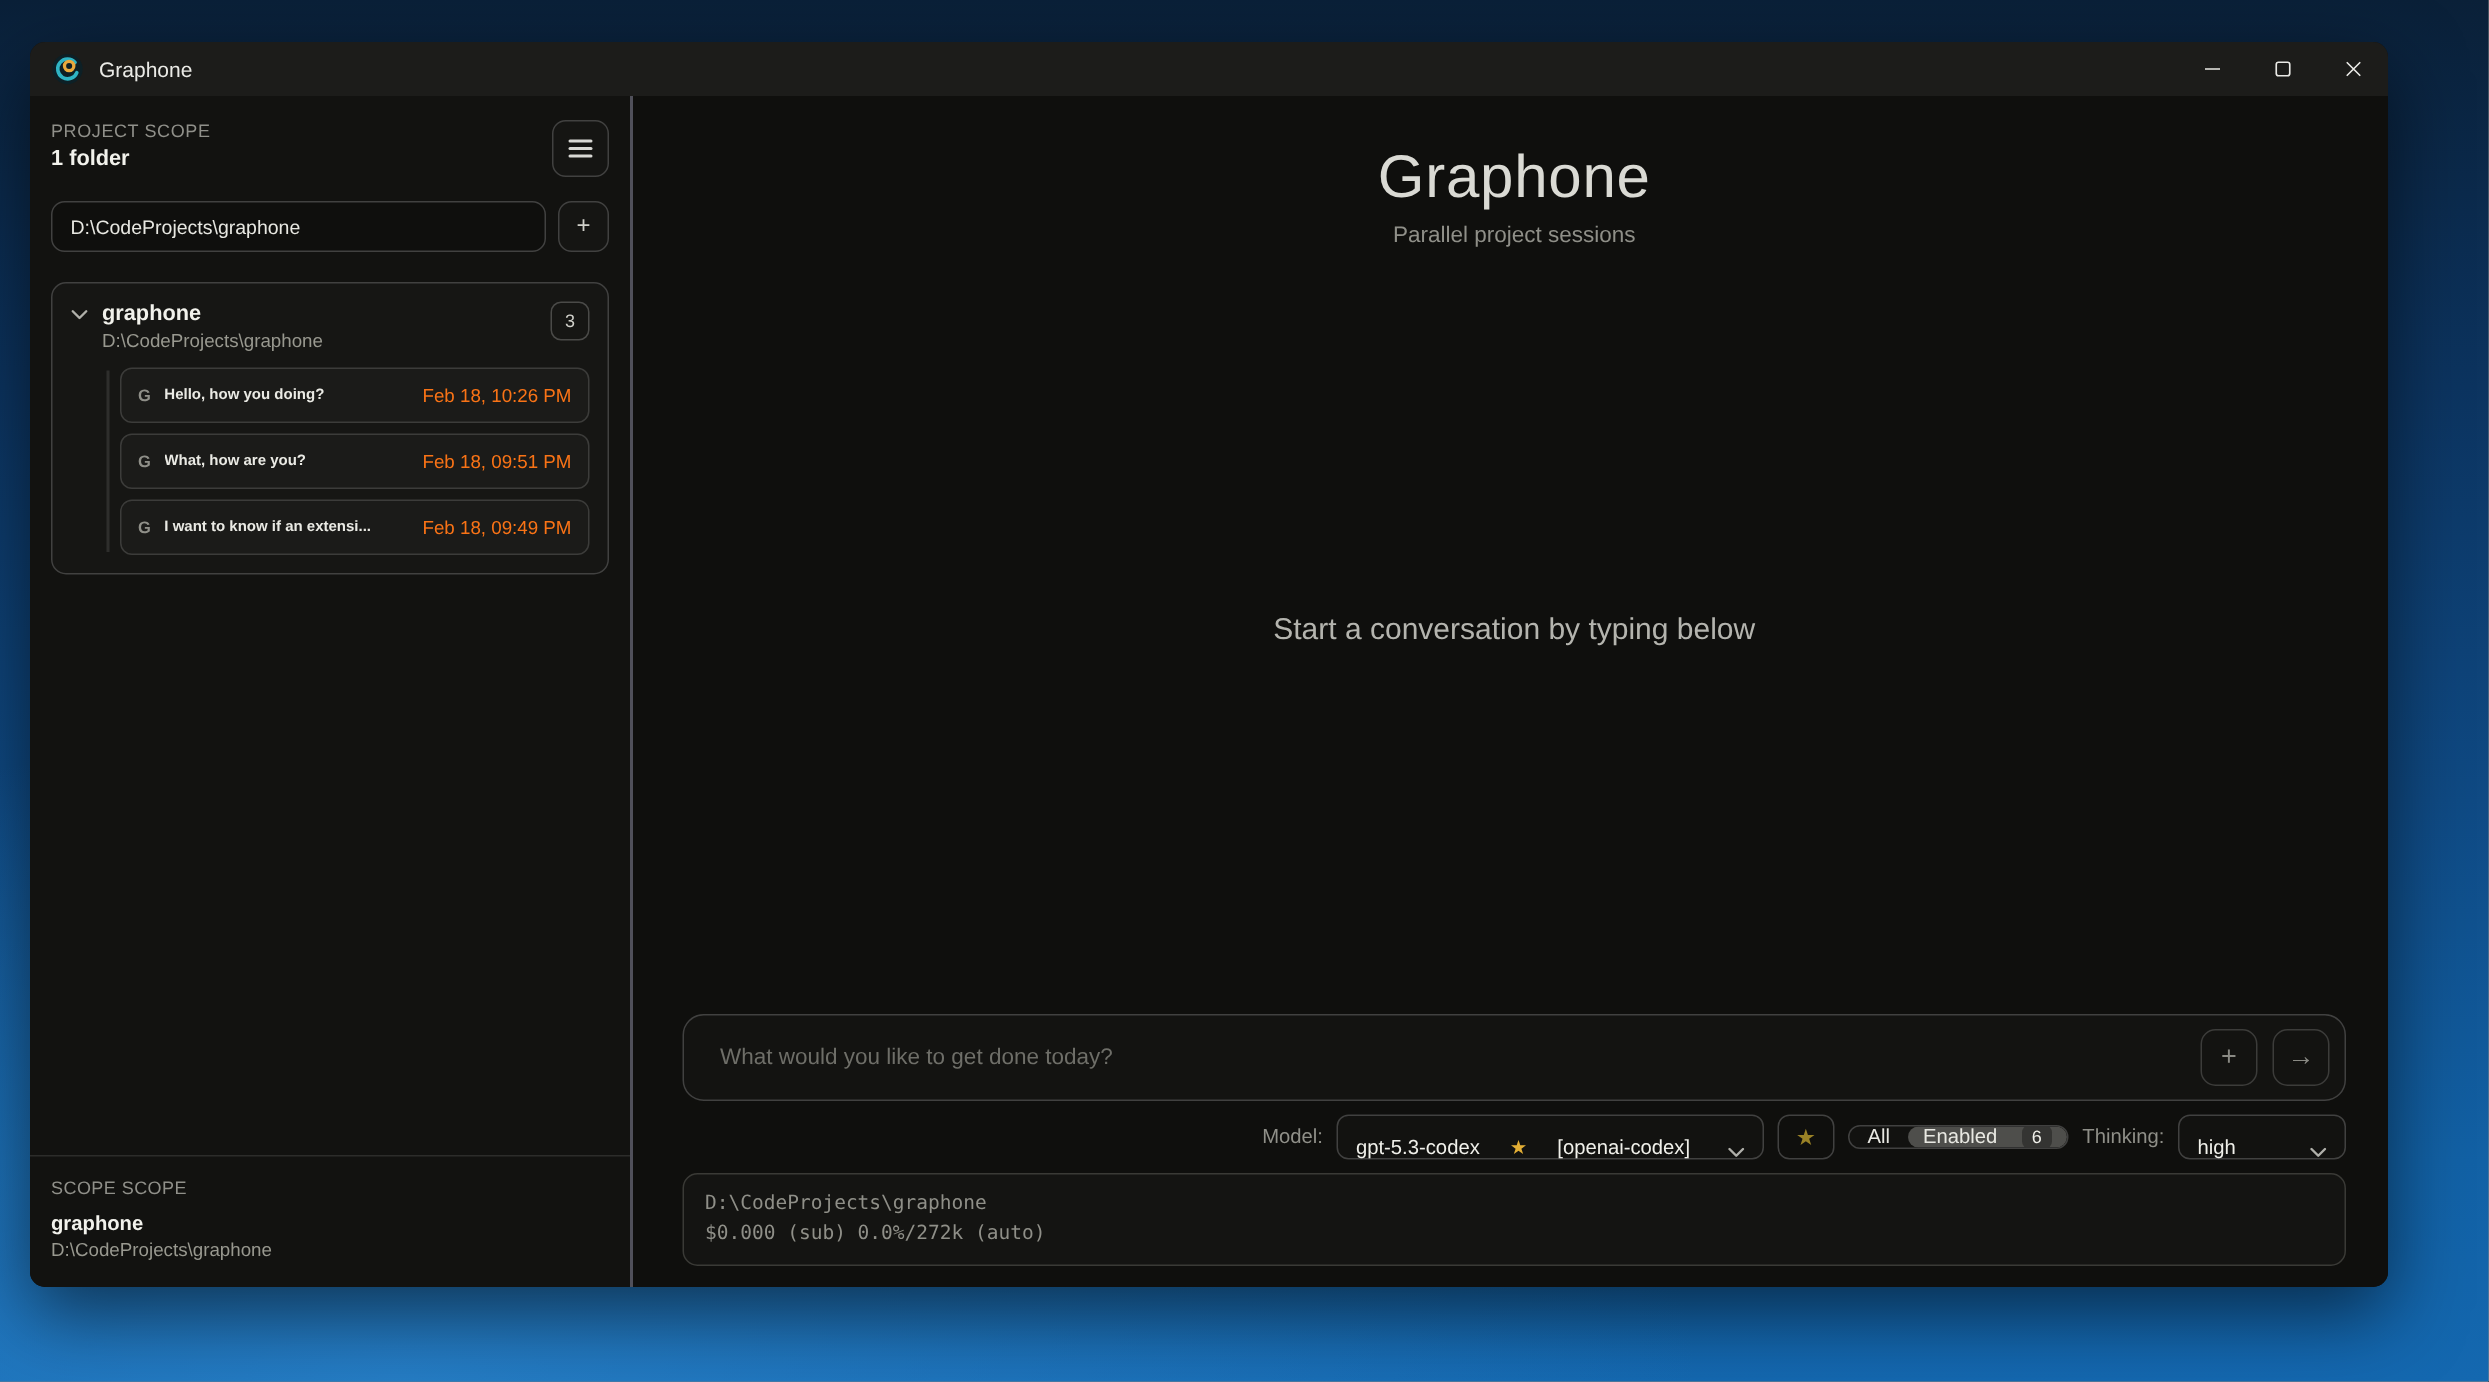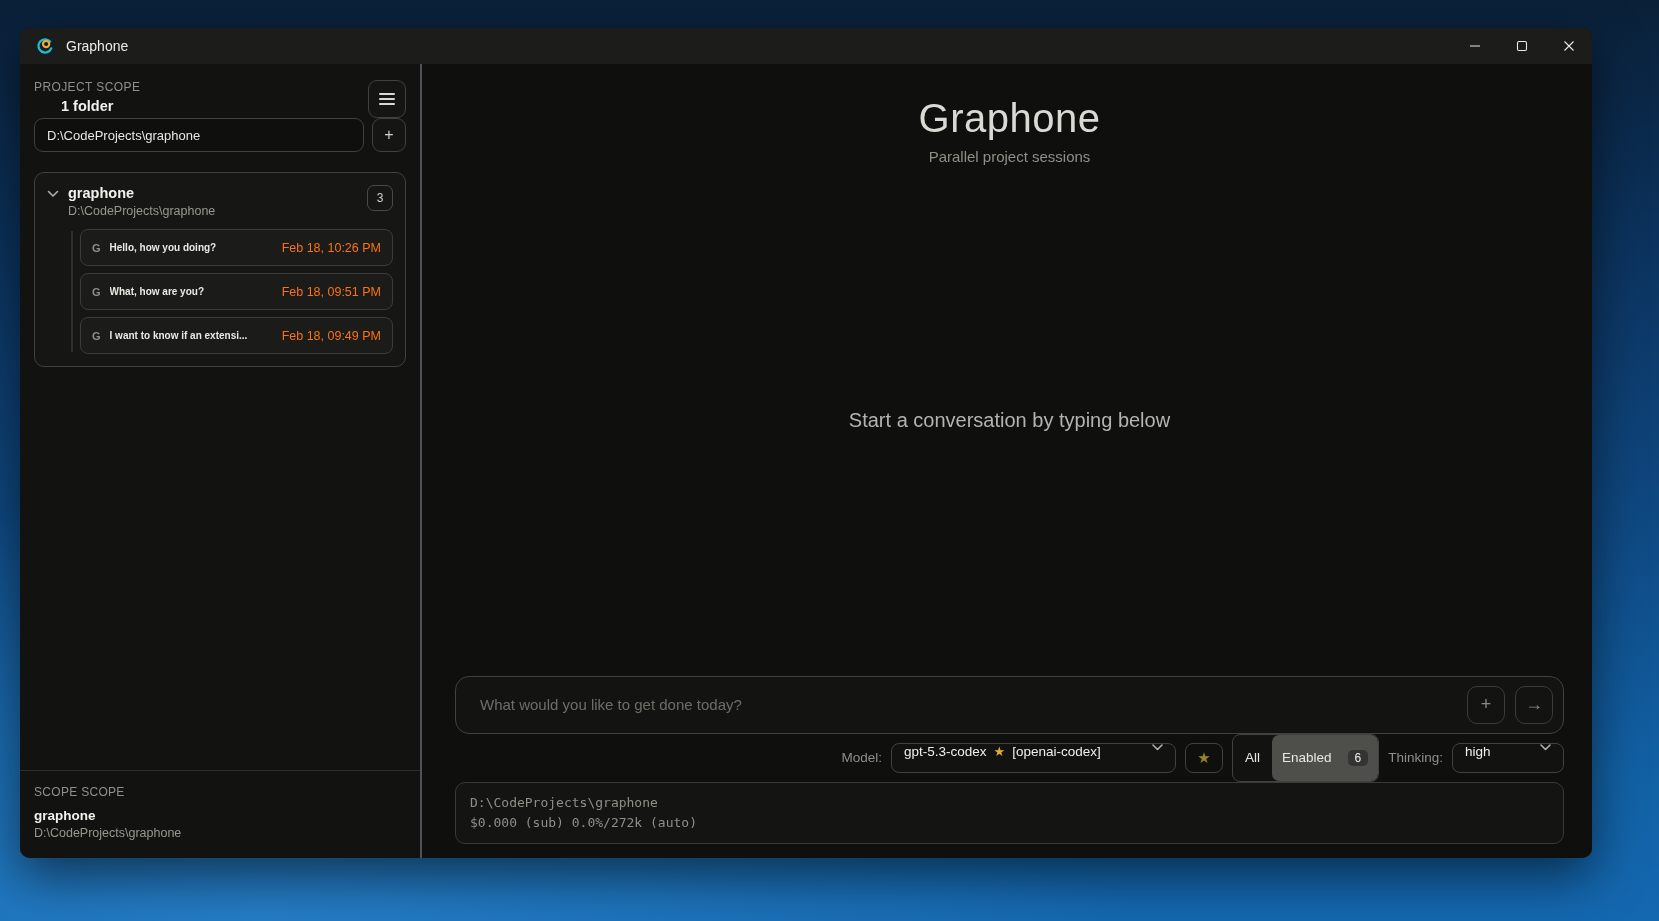--- a/index.html
+++ b/index.html
@@ -20,21 +20,21 @@
   
   .titlebar { height: 36px; flex: none; background: #1c1c1a; display: flex; align-items: center; padding-left: 14px; }
   .app-title { color: #eaeae6; font-size: 14px; margin-left: 10px; }
   .win-controls { margin-left: auto; display: flex; height: 100%; }
   .win-btn { width: 47px; height: 100%; display: flex; align-items: center; justify-content: center; background: transparent; border: none; cursor: pointer; }
   .win-btn svg { stroke: #eaeae6; stroke-width: 1.1; fill: none; }
   
   .body-row { flex: 1; display: flex; min-height: 0; }
   .sidebar { width: 402px; flex: none; background: #121210; border-right: 2px solid #50505a; display: flex; flex-direction: column; min-height: 0; }
   .sidebar-inner { padding: 16px 14px 0; display: flex; flex-direction: column; flex: 1; min-height: 0; }
-  .sb-header { display: flex; align-items: flex-start; justify-content: space-between; margin-bottom: 0; text-align: center; }
+  .sb-header { display: flex; align-items: flex-start; justify-content: space-between; margin-bottom: 16px; }
   .scope-label { color: #90908a; font-size: 12px; letter-spacing: .4px; }
   .scope-count { color: #f2f2ec; font-size: 14.5px; font-weight: 700; margin-top: 4px; }
   .icon-btn { border: 1px solid #414140; border-radius: 9px; background: #151513; cursor: pointer; display: flex; align-items: center; justify-content: center; }
   .menu-btn { width: 38px; height: 38px; }
   .hamburger { display: flex; flex-direction: column; gap: 3px; }
   .hamburger i { display: block; width: 16px; height: 2px; background: #d8d8d4; border-radius: 1px; }
   .path-row { display: flex; gap: 8px; margin-bottom: 20px; }
   .path-input { flex: 1; height: 34px; background: #0f0f0d; border: 1px solid #414140; border-radius: 9px; color: #e8e8e2; font-size: 13px; padding: 0 12px; outline: none; font-family: "Liberation Sans", sans-serif; }
   .add-btn { width: 34px; height: 34px; color: #d0d0ca; font-size: 16px; }
   
@@ -63,26 +63,26 @@
   .hero-sub { color: #8f8f88; font-size: 15px; margin-top: 7px; }
   .empty-area { flex: 1; display: flex; align-items: center; justify-content: center; }
   .empty-msg { color: #b4b4ae; font-size: 20px; }
   .composer { height: 58px; flex: none; border: 1px solid #414140; border-radius: 14px; background: #131311; display: flex; align-items: center; padding: 0 10px 0 24px; gap: 10px; }
   .composer input { flex: 1; background: transparent; border: none; outline: none; color: #8b5cf6; font-size: 15px; font-family: "Liberation Sans", sans-serif; }
   .composer input::placeholder { color: #6e6e68; }
   .comp-btn { width: 38px; height: 38px; flex: none; border: 1px solid #3c3c3a; border-radius: 10px; background: transparent; color: #8a8a84; font-size: 18px; display: flex; align-items: center; justify-content: center; cursor: pointer; }
   
   .model-bar { display: flex; align-items: center; justify-content: flex-end; gap: 9px; margin-top: 9px; height: 30px; flex: none; }
   .bar-label { color: #8f8f88; font-size: 13.5px; }
-  .select { height: 30px; border: 1px solid #414140; border-radius: 8px; background: #121210; display: flex; align-items: flex-start; padding: 0 12px; gap: 7px; color: #f0f0ea; font-size: 13.5px; cursor: pointer; }
+  .select { height: 30px; border: 1px solid #414140; border-radius: 8px; background: #121210; display: flex; align-items: flex-end; padding: 0 12px; gap: 20px; color: #f0f0ea; font-size: 13.5px; cursor: pointer; }
   .model-select { width: 285px; }
   .model-select .chev-right, .think-select .chev-right { margin-left: auto; display: flex; }
   .gold-star { color: #e2ae35; font-size: 13px; }
   .star-btn { width: 38px; height: 30px; border: 1px solid #414140; border-radius: 8px; background: transparent; color: #9a8226; font-size: 15px; display: flex; align-items: center; justify-content: center; cursor: pointer; }
-  .segmented { height: 48px; border: 1px solid #414140; border-radius: 8px; display: flex; align-items: stretch; background: #121210; overflow: hidden; cursor: pointer; }
+  .segmented { height: 16px; border: 1px solid #414140; border-radius: 8px; display: flex; align-items: stretch; background: #121210; overflow: hidden; cursor: pointer; }
   .seg { padding: 0 12px; display: flex; align-items: center; color: #e8e8e2; font-size: 13.5px; }
   .seg.active { background: #4e4e4b; border-radius: 7px; gap: 16px; padding: 0 10px; }
   .seg-badge { background: #343432; color: #f0f0ea; border-radius: 5px; padding: 1px 7px; font-size: 12px; }
   .think-select { width: 112px; }
   
   .status-box { margin-top: 9px; flex: none; border: 1px solid #3a3a36; border-radius: 10px; background: #141412; padding: 10px 14px; font-family: "DejaVu Sans Mono", "Liberation Mono", monospace; font-size: 13px; color: #8f8f88; line-height: 1.55; }
 </style>
 </head>
 <body>
 

